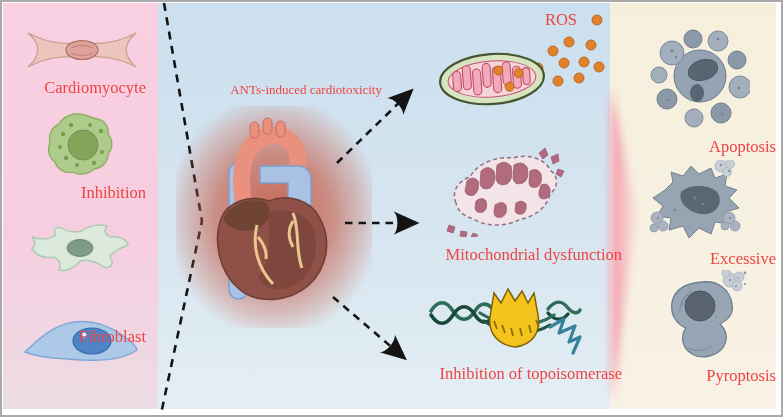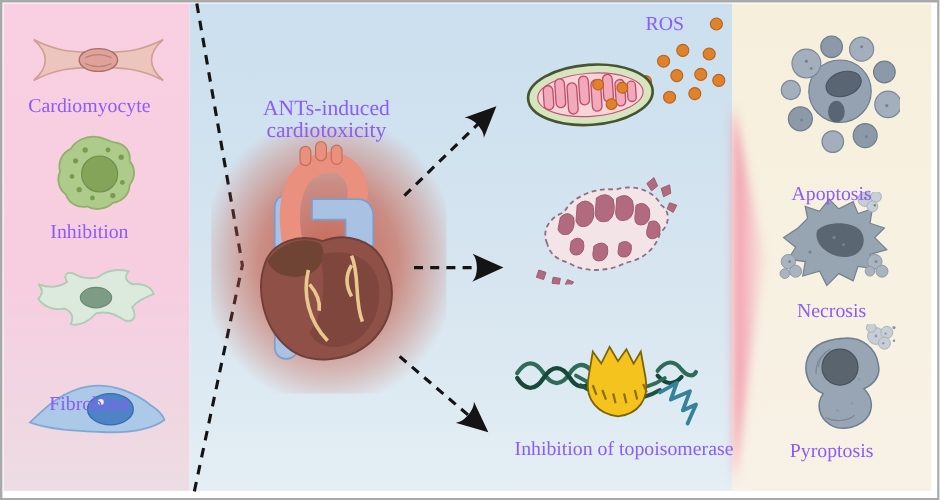--- a/index.html
+++ b/index.html
@@ -6,21 +6,21 @@
   .figure{
     position:relative;width:783px;height:417px;background:#ffffff;
     box-shadow:inset 0 0 0 2px #a9a9a9;
     font-family:"Liberation Serif","DejaVu Serif",serif;
     overflow:hidden;
   }
   .panel{position:absolute;top:3px;height:406px;}
   .panel-left{left:3px;width:155px;background:linear-gradient(180deg,#f9d0e2 0%,#f7cde0 55%,#ecdce3 100%);}
   .panel-center{left:158px;width:452px;background:linear-gradient(180deg,#cbdfee 0%,#d6e5f0 55%,#e4eef4 100%);}
   .panel-right{left:610px;width:166px;background:linear-gradient(180deg,#f6efdc 0%,#f7f1e2 60%,#f8f1e6 100%);}
-  .lbl{position:absolute;text-align:center;color:#8b5cf6;font-size:16.5px;line-height:18px;}
+  .lbl{position:absolute;text-align:right;color:#ef4444;font-size:16.5px;line-height:18px;}
   .lbl-left{left:3px;width:143px;}
   .lbl-mech{left:418px;width:204px;}
   .lbl-out{left:610px;width:166px;}
   .illus{position:absolute;}
   .glow{
     position:absolute;left:176px;top:106px;width:196px;height:222px;
     background:radial-gradient(ellipse at center,rgba(196,84,62,0.88) 0%,rgba(196,84,62,0.60) 42%,rgba(198,88,66,0.26) 64%,rgba(198,88,66,0) 78%);
   }
   svg{display:block;}
   .overlay{position:absolute;left:0;top:0;pointer-events:none;}
@@ -269,22 +269,23 @@
       <circle cx="52" cy="66" r="1.3"></circle>
         <circle cx="40" cy="72" r="1.2"></circle>
         <circle cx="58" cy="46" r="1.2"></circle>
     </g>
   </svg>
 
   <div class="lbl lbl-left" style="top:79px;">Cardiomyocyte</div>
   <div class="lbl lbl-left" style="top:184px;">Inhibition</div>
   <div class="lbl lbl-left" style="top:280px;margin-top:48px;">Fibroblast</div>
 
-  <div class="lbl" style="left:174px;width:196px;top:81px;font-size:18px;">ANTs-induced cardiotoxicity</div>
+  <div class="lbl" style="left:186px;width:196px;top:81px;font-size:13px;">ANTs-induced cardiotoxicity</div>
   <div class="lbl" style="left:531px;width:46px;top:11px;">ROS</div>
 
+  <div class="lbl lbl-mech" style="top:246px;">Mitochondrial dysfunction</div>
   <div class="lbl lbl-mech" style="top:365px;">Inhibition of topoisomerase</div>
 
-  <div class="lbl lbl-out" style="top:153px;font-family:Liberation Serif, serif;">Apoptosis</div>
-  <div class="lbl lbl-out" style="top:250px;">Necrosis</div>
+  <div class="lbl lbl-out" style="top:138px;font-family:Liberation Serif, serif;">Apoptosis</div>
+  <div class="lbl lbl-out" style="top:250px;">Excessive</div>
   <div class="lbl lbl-out" style="top:367px;font-family:Liberation Serif, serif;">Pyroptosis</div>
 
 </div>
 
 </body></html>

